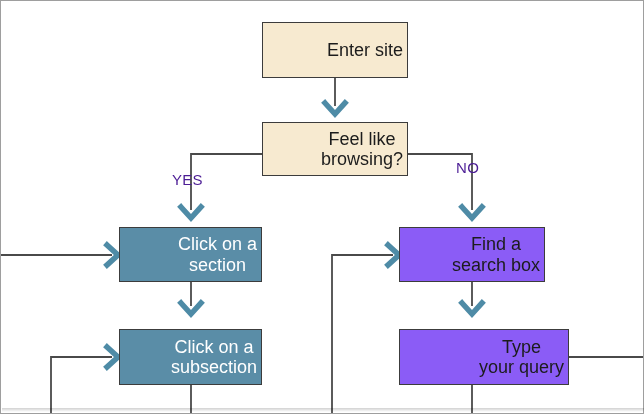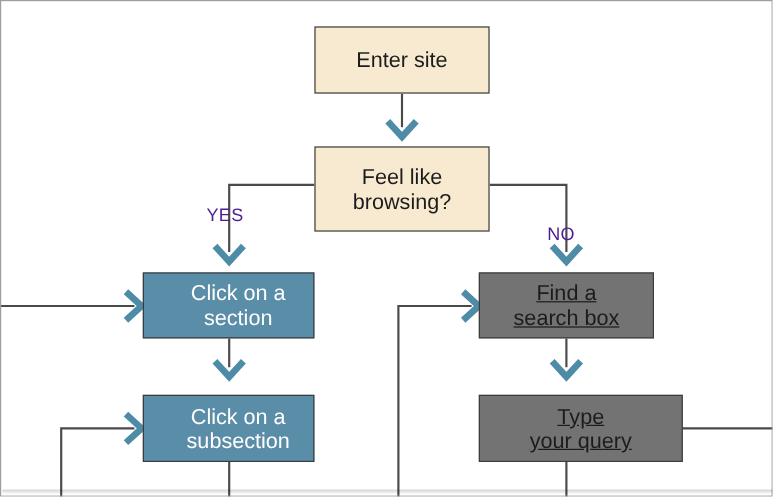--- a/index.html
+++ b/index.html
@@ -49,21 +49,21 @@
     height: 414px;
     z-index: 5;
   }
 
   .node {
     position: absolute;
     box-sizing: border-box;
     border: 1.5px solid #3c3c3c;
     display: flex;
     align-items: center;
-    justify-content: center;
+    justify-content: flex-end;
     text-align: center;
     line-height: 1.12;
     z-index: 20;
     padding: 0 4px;
   }
   .node .node-label {
     display: block;
     white-space: pre-line;
   }
   .node-cream {
@@ -71,24 +71,23 @@
     color: #1c1c1c;
     font-size: 18px;
   }
   .node-blue {
     background: #5a8da7;
     color: #ffffff;
     font-size: 18px;
     padding-left: 20px;
   }
   .node-green {
-    background: #737373;
+    background: #8b5cf6;
     color: #1c1c1c;
     font-size: 18px;
-    text-decoration: underline;
   }
 
   .branch-label {
     position: absolute;
     font-size: 15px;
     color: #4c1d95;
     font-weight: 400;
     letter-spacing: 0.3px;
     z-index: 22;
     white-space: nowrap;
@@ -159,21 +158,21 @@
 
     <g>
       <line class="ln" x1="472" y1="385" x2="472" y2="414"></line>
     </g>
   </svg>
 
   <div class="node node-cream" style="left:262px; top:22px; width:146px; height:56px;">
     <span class="node-label">Enter site</span>
   </div>
 
-  <div class="node node-cream" style="left:262px; top:122px; width:146px; height:71px;">
+  <div class="node node-cream" style="left:262px; top:122px; width:146px; height:54px;">
     <span class="node-label">Feel like
 browsing?</span>
   </div>
 
   <div class="node node-blue" style="left:119px; top:227px; width:143px; height:55px;">
     <span class="node-label">Click on a
 section</span>
   </div>
 
   <div class="node node-blue" style="left:119px; top:329px; width:143px; height:56px;">
@@ -186,17 +185,17 @@
 search box</span>
   </div>
 
   <div class="node node-green" style="left:399px; top:329px; width:170px; height:56px;">
     <span class="node-label">Type
 your query</span>
   </div>
 
   <div class="branch-label" style="left:172px; top:171px;">YES</div>
 
-  <div class="branch-label" style="left:456px; top:187px;">NO</div>
+  <div class="branch-label" style="left:456px; top:159px;">NO</div>
 
   <div id="frame-border"></div>
   <div id="frame-shadow"></div>
 </div>
 
 </body></html>

